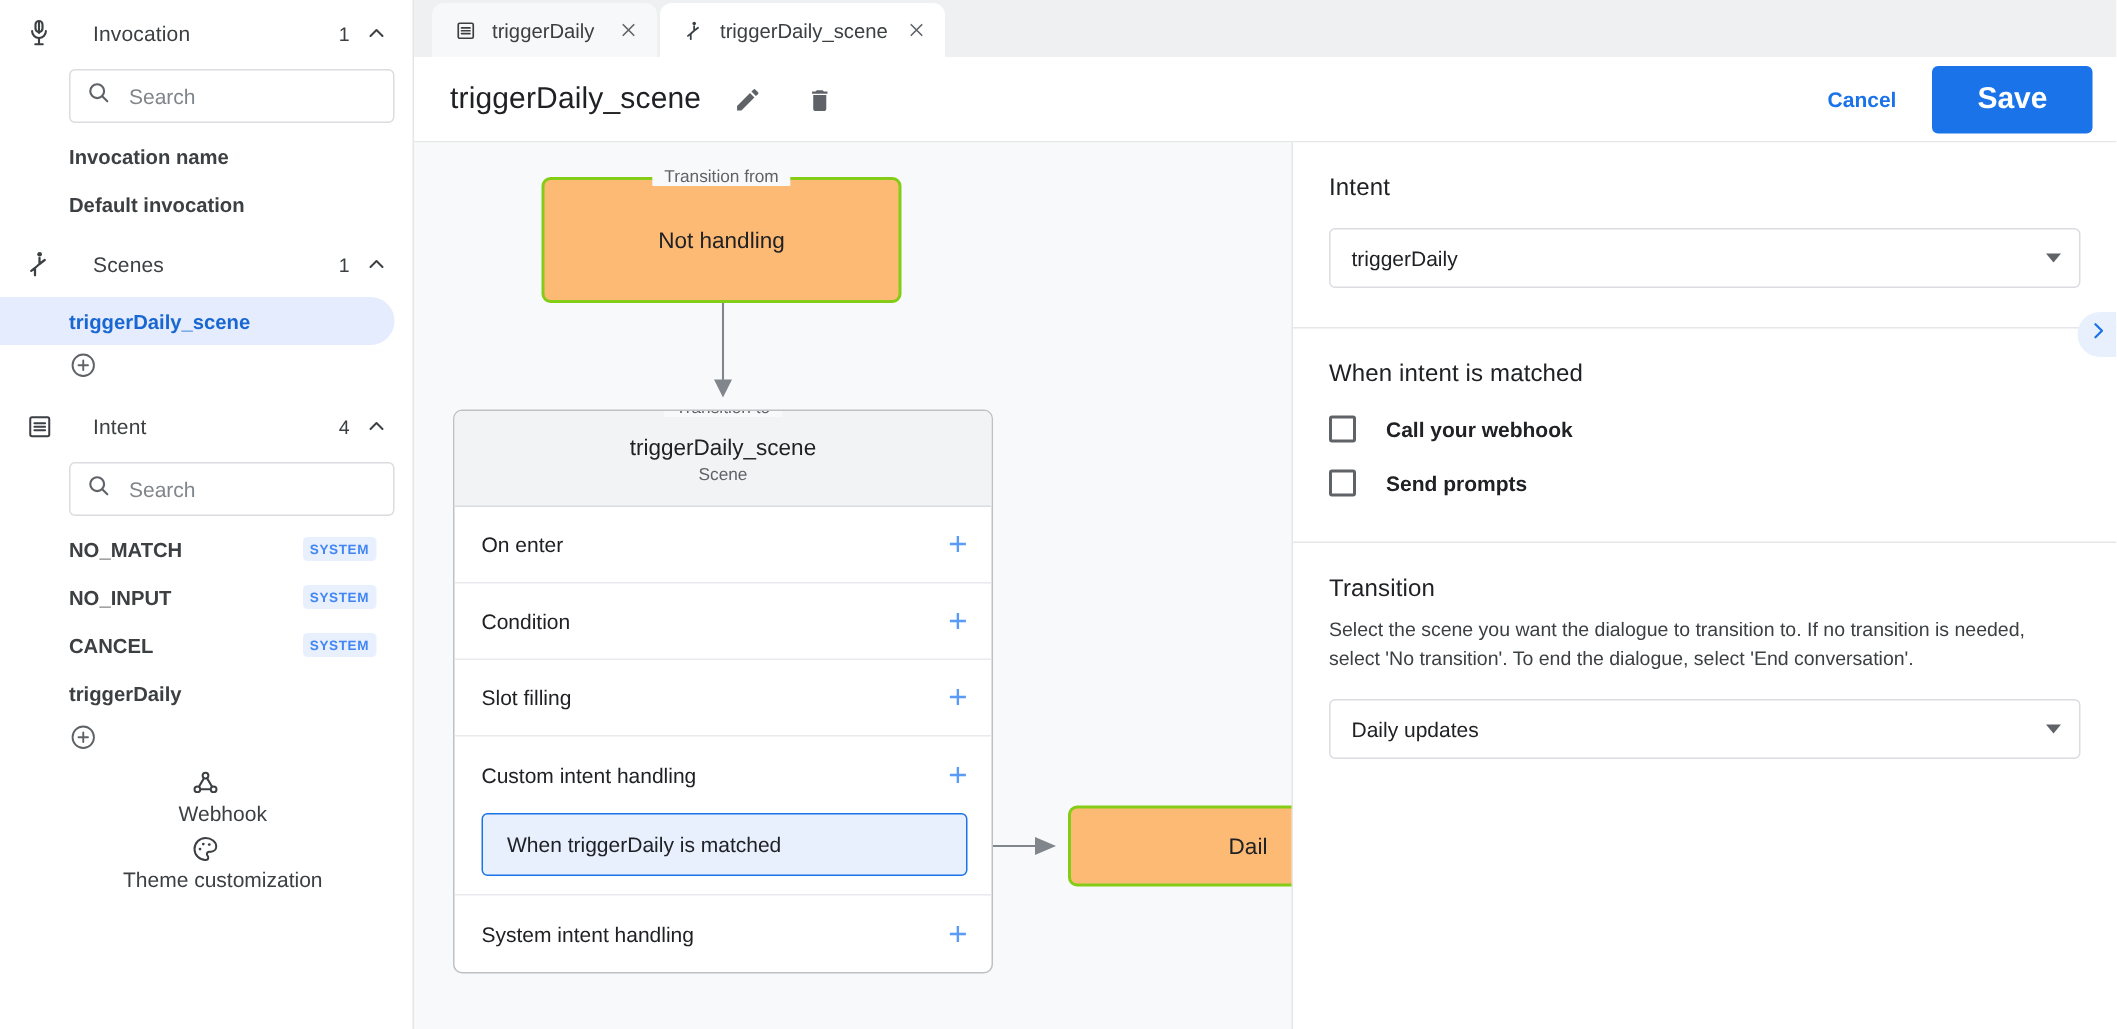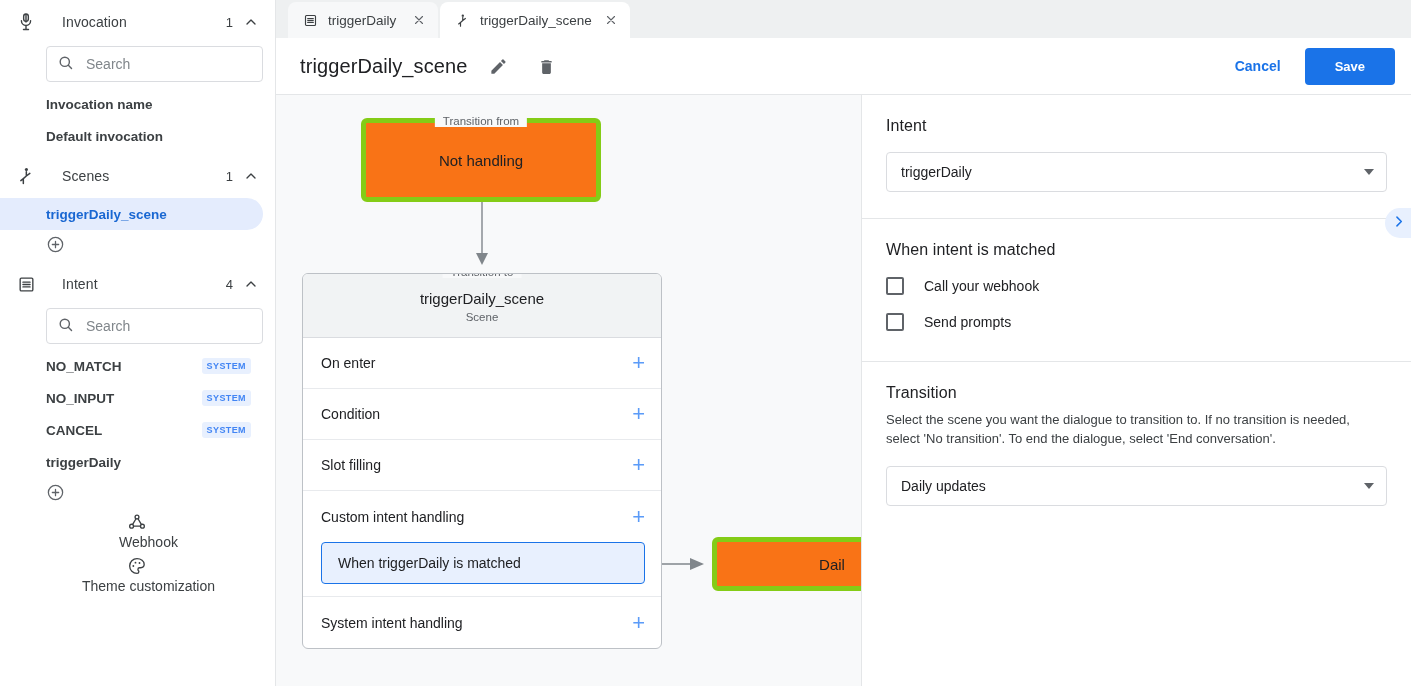--- a/index.html
+++ b/index.html
@@ -123,42 +123,42 @@
   .header .title { font-size: 20px; color: #202124; letter-spacing: .1px; }
   .hicon { width: 34px; height: 34px; display:flex; align-items:center; justify-content:center; color:#5f6368; cursor:pointer; border-radius:50%;}
   .header .spacer { flex: 1 1 auto; }
   .btn-cancel {
     font-size: 14px; font-weight: bold; color: #1a73e8;
     padding: 9px 16px; border-radius: 4px;
     cursor: pointer; background: transparent; border: 0;
     font-family: "Liberation Sans", sans-serif;
   }
   .btn-save {
-    font-size: 13px; font-weight: bold; color: #fff;
+    font-size: 20px; font-weight: bold; color: #fff;
     background: #1a73e8; border: 0; border-radius: 4px;
     padding: 11px 30px; cursor: pointer; margin-left: 8px;
     font-family: "Liberation Sans", sans-serif;
   }
 
   
   .body { flex: 1 1 auto; display: flex; min-height: 0; position: relative; }
 
   
   .canvas {
     flex: 1 1 auto; position: relative;
     background: #f8f9fa;
     border-right: 1px solid #e4e6e8;
     overflow: hidden;
   }
 
   .fieldset {
     position: absolute;
-    border: 5px solid #84cc16;
+    border: 2px solid #84cc16;
     border-radius: 6px;
-    background: #f97316;
+    background: #fdba74;
   }
   .legend {
     position: absolute; top: -8px; left: 50%; transform: translateX(-50%);
     background: #f8f9fa; padding: 0 8px;
     font-size: 11.5px; color: #5f6368; white-space: nowrap;
   }
   .node-notavail {
     left: 85px; top: 23px; width: 240px; height: 84px;
     display: flex; align-items: center; justify-content: center;
     font-size: 15px; color: #202124;
@@ -224,21 +224,21 @@
   .caret {
     width: 0; height: 0;
     border-left: 5px solid transparent; border-right: 5px solid transparent;
     border-top: 6px solid #5f6368;
   }
   .checkrow { display: flex; align-items: center; margin-top: 18px; cursor: pointer; }
   .checkbox {
     width: 18px; height: 18px; border: 2px solid #5f6368;
     border-radius: 2px; flex: 0 0 18px; background: #fff;
   }
-  .checkrow .clabel { margin-left: 20px; font-size: 14px; font-weight: normal; color: #202124; }
+  .checkrow .clabel { margin-left: 20px; font-size: 14px; font-weight: bold; color: #202124; }
   .sec-gap { height: 4px; }
   .when-title { margin-bottom: 4px; }
 
   .expander {
     position: absolute; right: 0; top: 113px;
     width: 26px; height: 30px;
     background: #e8f0fe; border-radius: 15px 0 0 15px;
     display: flex; align-items: center; justify-content: center;
     color: #1a73e8; cursor: pointer; z-index: 5;
   }

